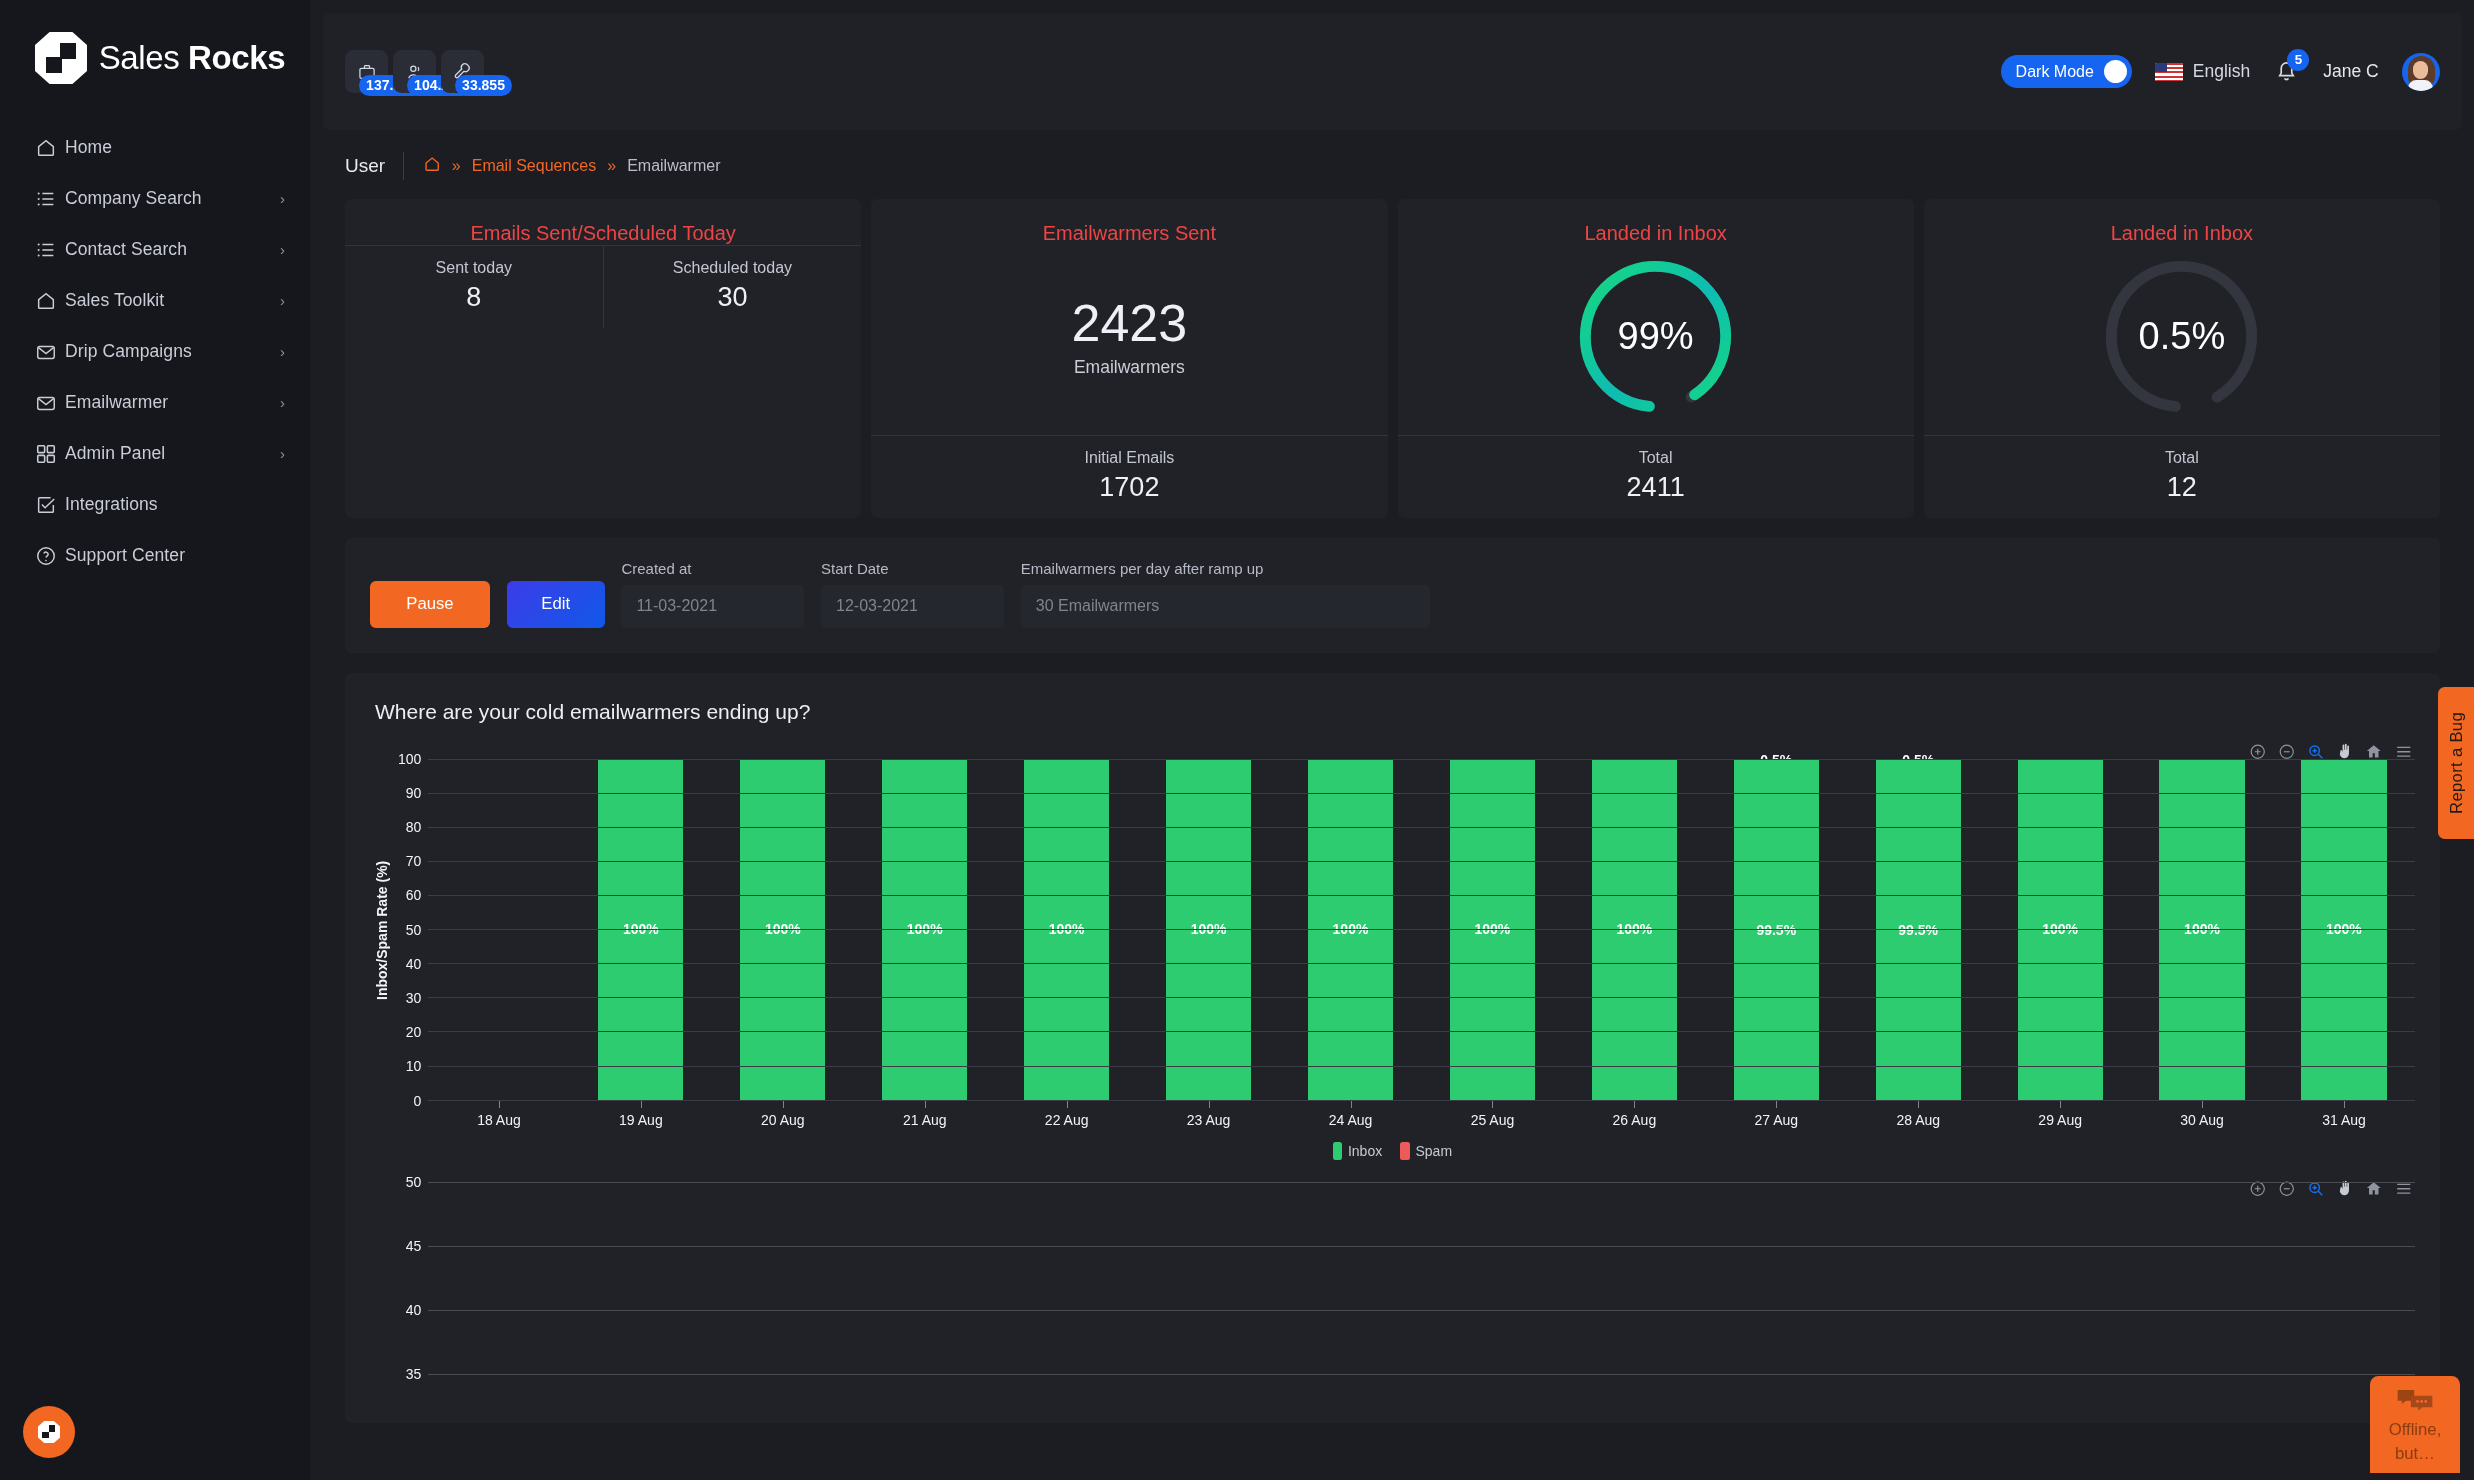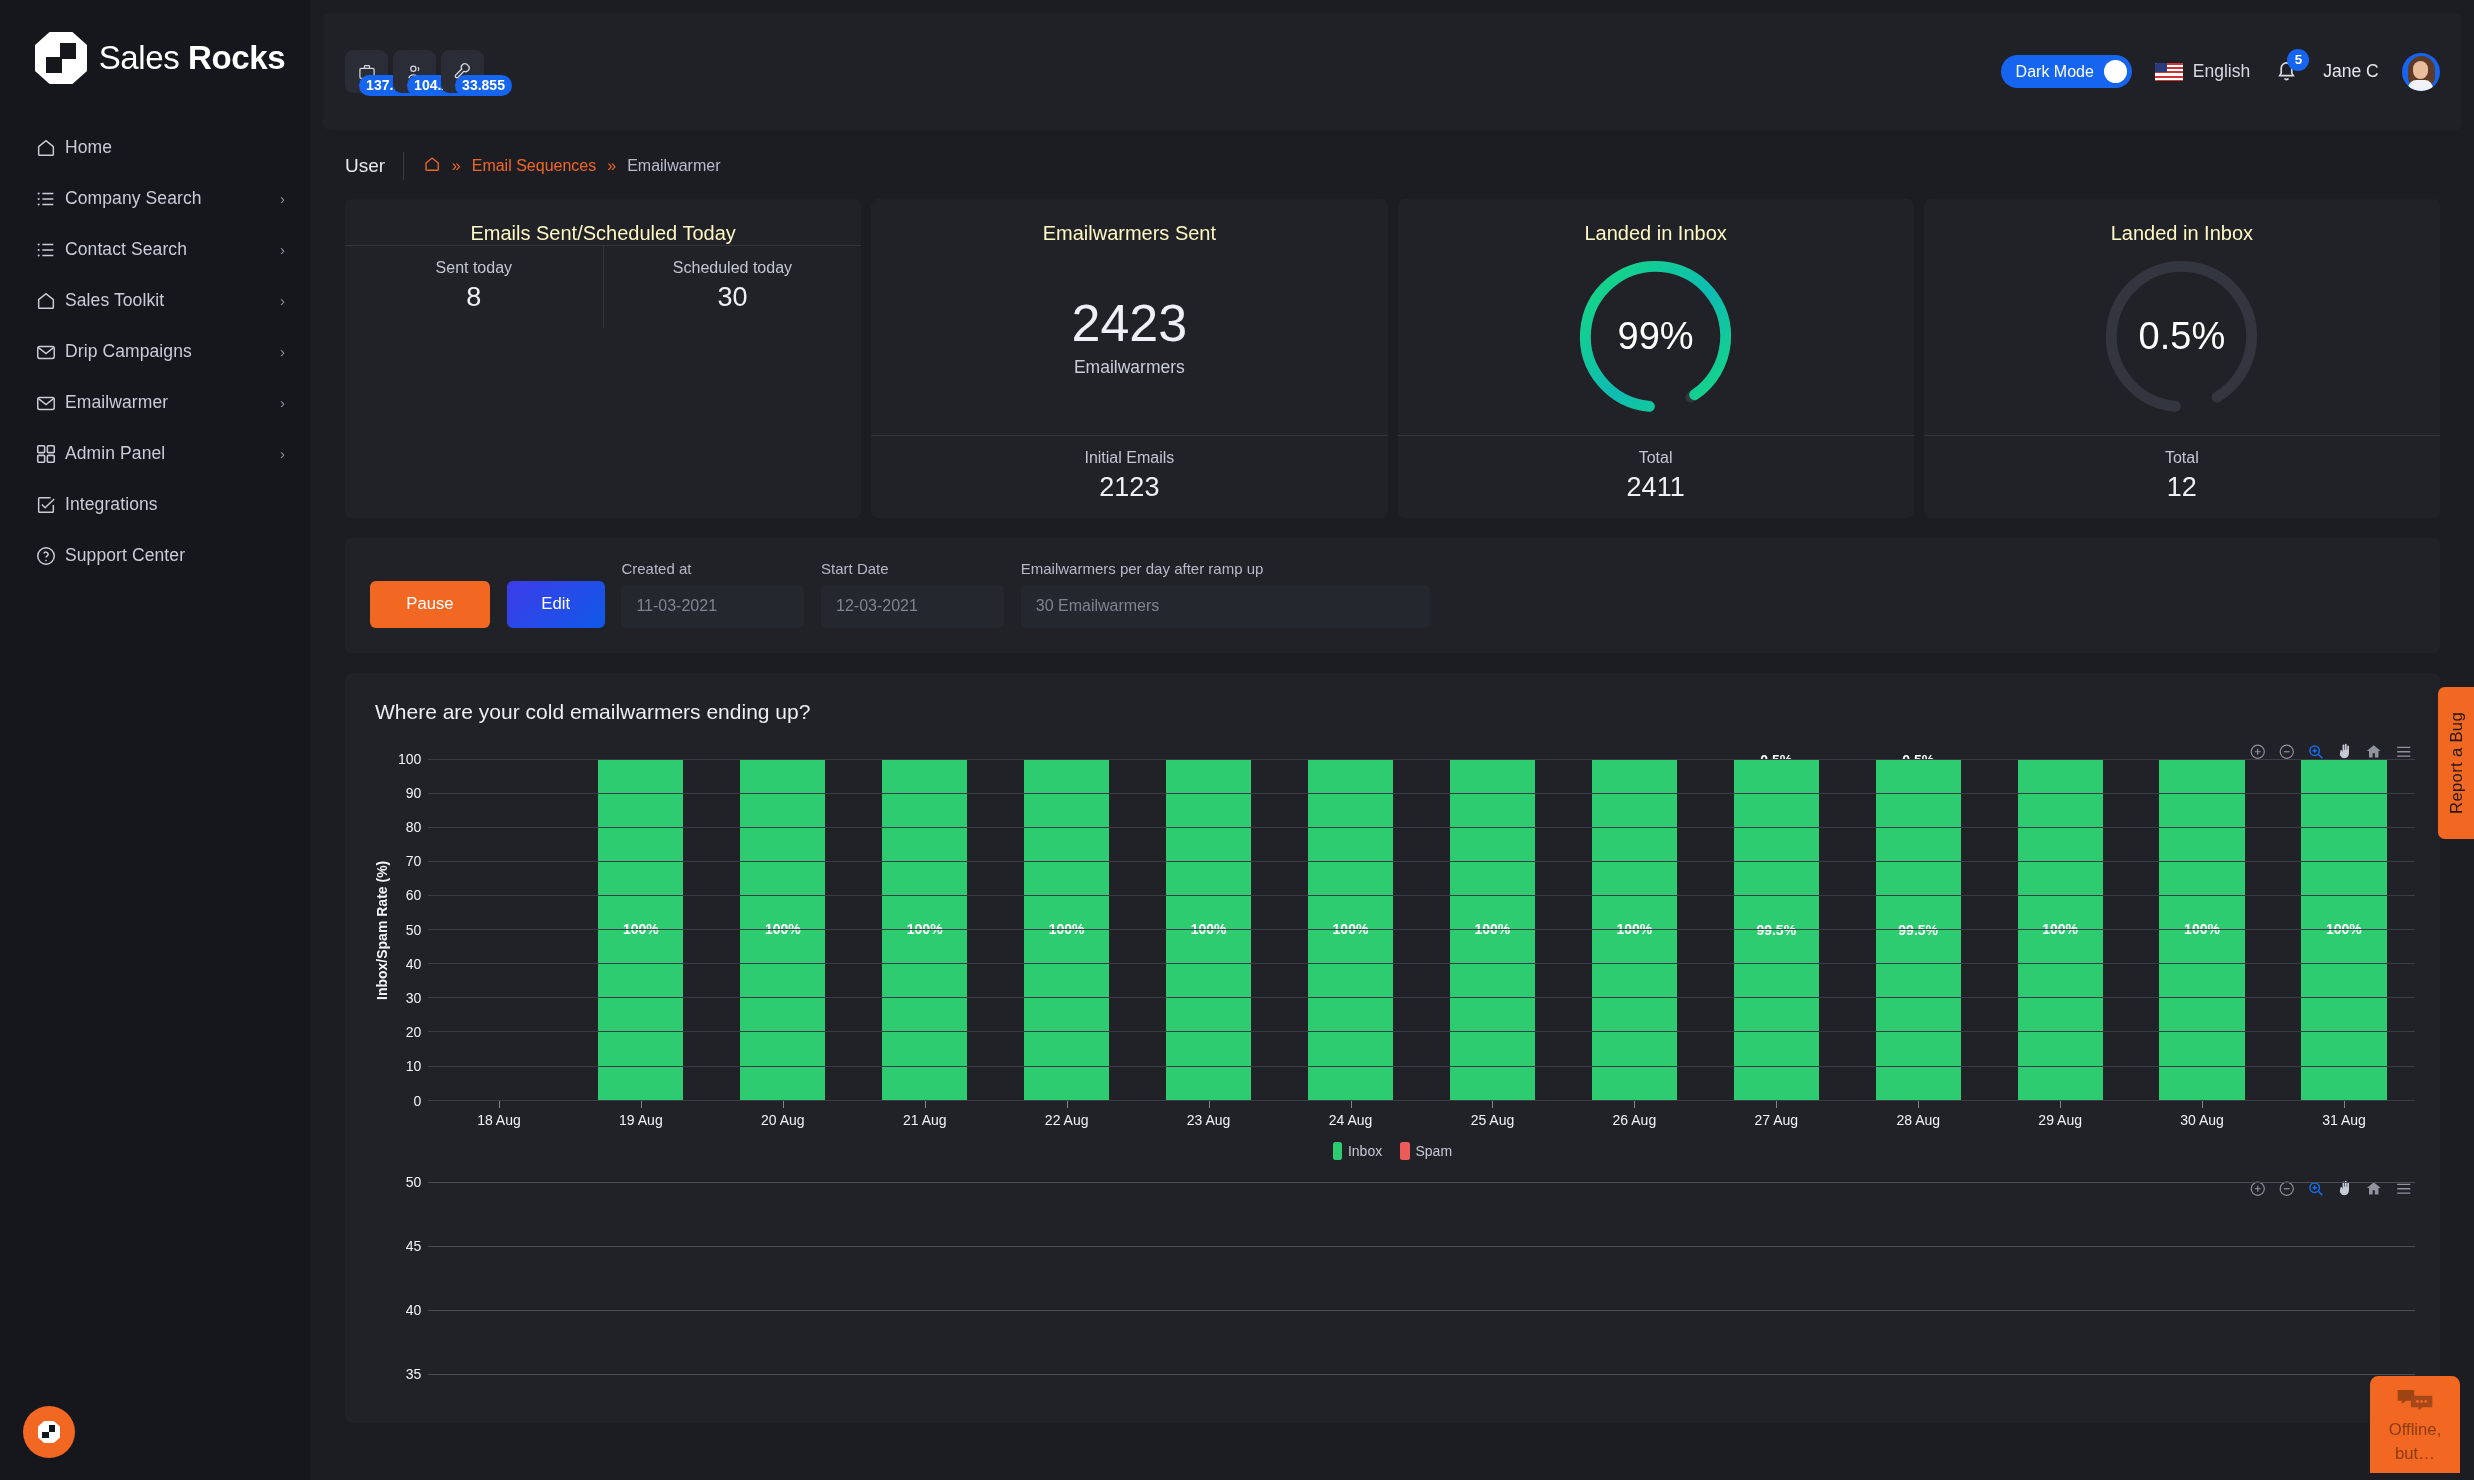--- a/index.html
+++ b/index.html
@@ -111,21 +111,21 @@
   .crumb-sep-bar { width:0.8px; height:28px; background:#3a3d47; }
   .crumb-items { display:flex; align-items:center; gap:11px; font-size:16px; }
   .crumb-link { color:#f26722; cursor:pointer; }
   .crumb-chev { color:#f26722; font-size:16px; }
   .crumb-cur { color:#b9bdc9; }
 
   
   .cards { display:flex; gap:10px; padding:18.3px 35px 0 35px; }
   .card { flex:1; background:#212228; border-radius:6.7px; overflow:hidden; min-height:300px;
           display:flex; flex-direction:column; }
-  .card-title { text-align:center; font-size:20px; color:#fef9c3; padding:23px 0 0 0; }
+  .card-title { text-align:center; font-size:20px; color:#ef4444; padding:23px 0 0 0; }
   .card-body { flex:1; display:flex; align-items:center; justify-content:center; padding:8.3px 0 15px; }
   .card-foot { display:flex; border-top:0.8px solid #32343d; }
   .foot-cell { flex:1; text-align:center; padding:13.3px 0 15px; }
   .foot-cell + .foot-cell { border-left:0.8px solid #32343d; }
   .foot-label { font-size:16px; color:#c3c7d2; }
   .foot-val { font-size:27px; color:#eef0f6; margin-top:5px; font-weight:400; }
 
   .gauge { position:relative; width:167px; height:167px; }
   .gauge svg { transform:rotate(0deg); }
   .gauge-val {
@@ -447,21 +447,21 @@
         <div class="card-title">Emailwarmers Sent</div>
         <div class="card-body">
           <div class="bignum">
             <div class="n">2423</div>
             <div class="u">Emailwarmers</div>
           </div>
         </div>
         <div class="card-foot">
           <div class="foot-cell">
             <div class="foot-label">Initial Emails</div>
-            <div class="foot-val">2123</div>
+            <div class="foot-val">1702</div>
           </div>
         </div>
       </div>
 
       <div class="card">
         <div class="card-title">Landed in Inbox</div>
         <div class="card-body">
           <div class="gauge">
             <svg width="167" height="167" viewBox="0 0 200 200">
               <defs>

